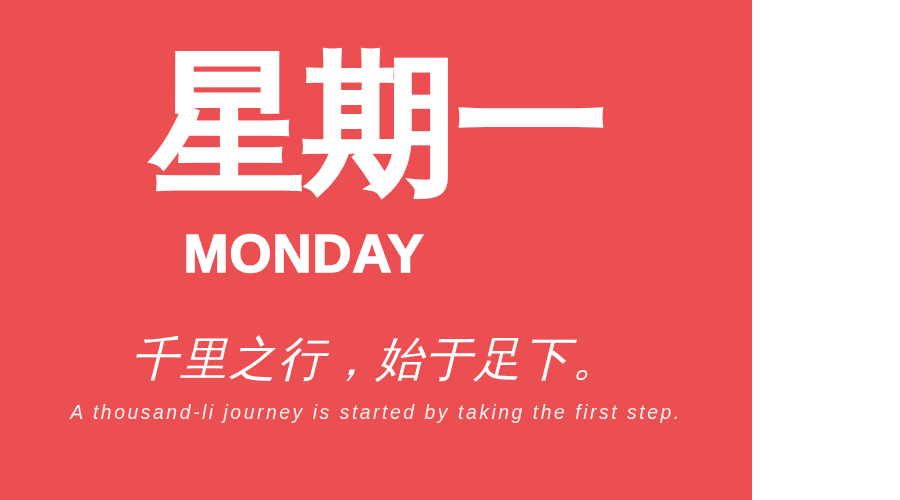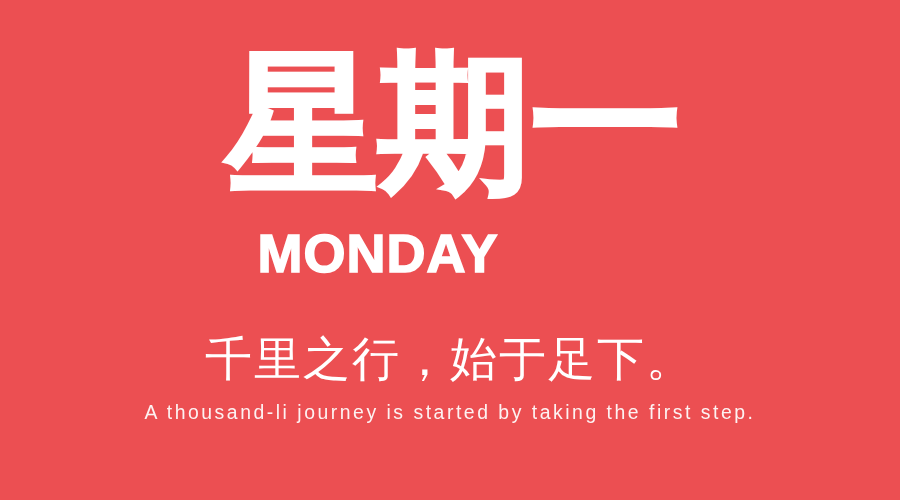--- a/index.html
+++ b/index.html
@@ -61,20 +61,21 @@
     transform: translateX(-72px);
   }
 
   
   #proverb-block {
     position: absolute;
     left: 0;
     right: 0;
     top: 330px;
     text-align: center;
+    font-style: italic;
   }
 
   #proverb-cjk {
     color: #ffffff;
     font-family: "DejaVu Sans", "Liberation Sans", sans-serif;
     font-weight: 400;
     font-size: 47px;
     line-height: 1.25;
     letter-spacing: 2px;
     white-space: nowrap;
@@ -88,21 +89,21 @@
     font-size: 20px;
     line-height: 1.2;
     letter-spacing: 2.6px;
     white-space: nowrap;
     transform: scaleX(0.97);
   }
 </style>
 </head>
 <body>
 
-<div id="card" style="background: rgb(236, 79, 82); width: 900px; height: 500px;">
+<div id="card" style="background: rgb(236, 79, 82); width: 752px; height: 500px;">
 
   <div id="day-title-cjk">星期一</div>
 
   <div id="day-title-latin">MONDAY</div>
 
   <div id="proverb-block">
     <div id="proverb-cjk">千里之行，始于足下。</div>
     <div id="proverb-en">A thousand-li journey is started by taking the first step.</div>
   </div>
 

